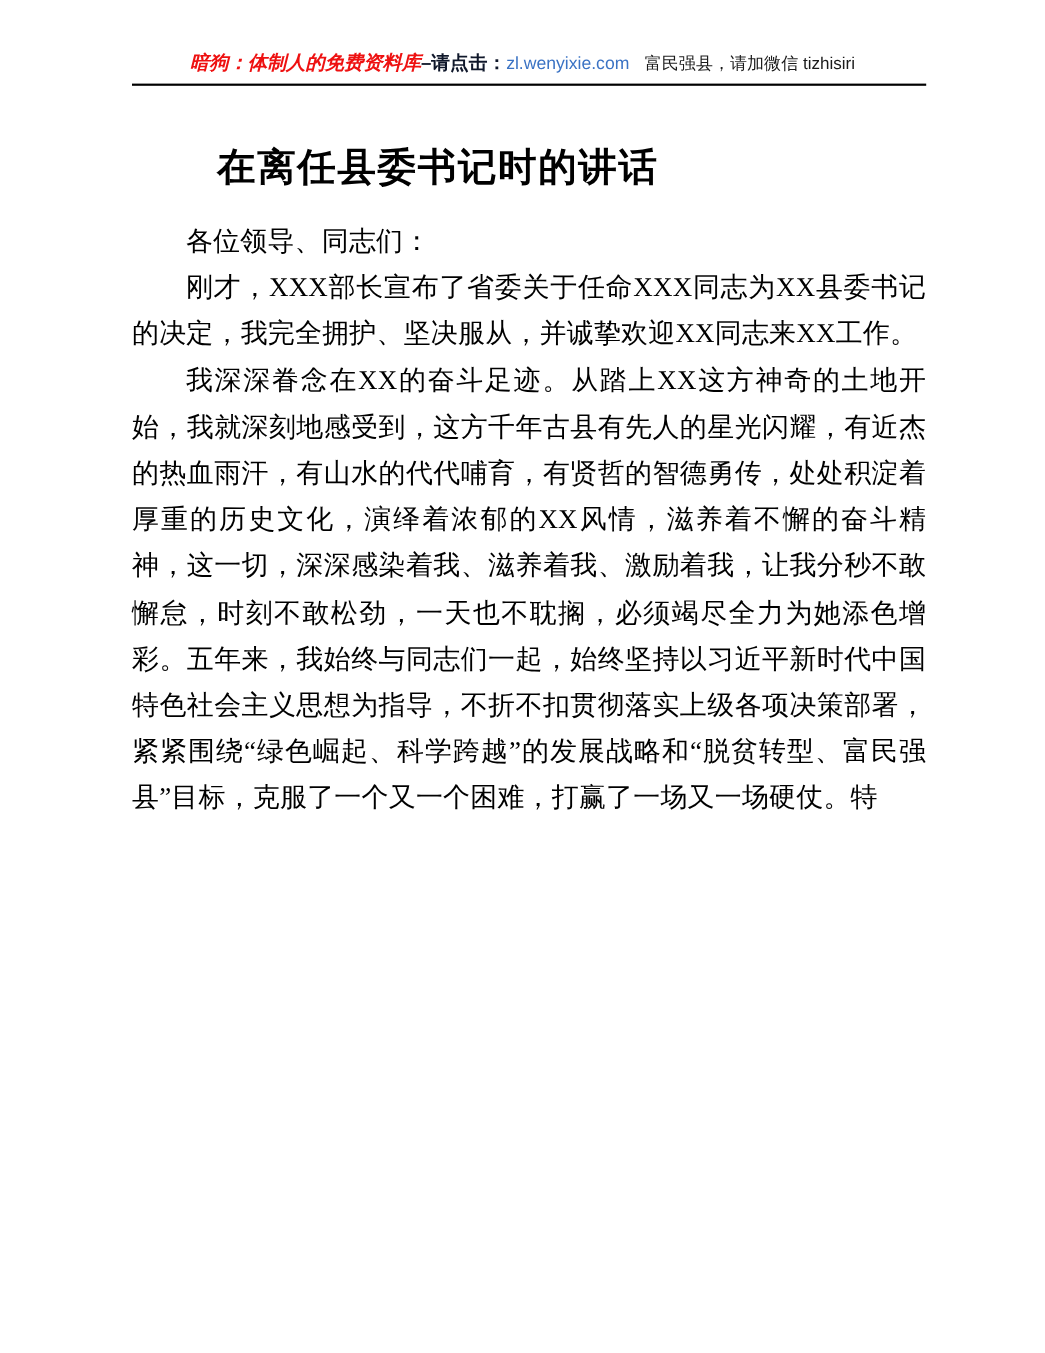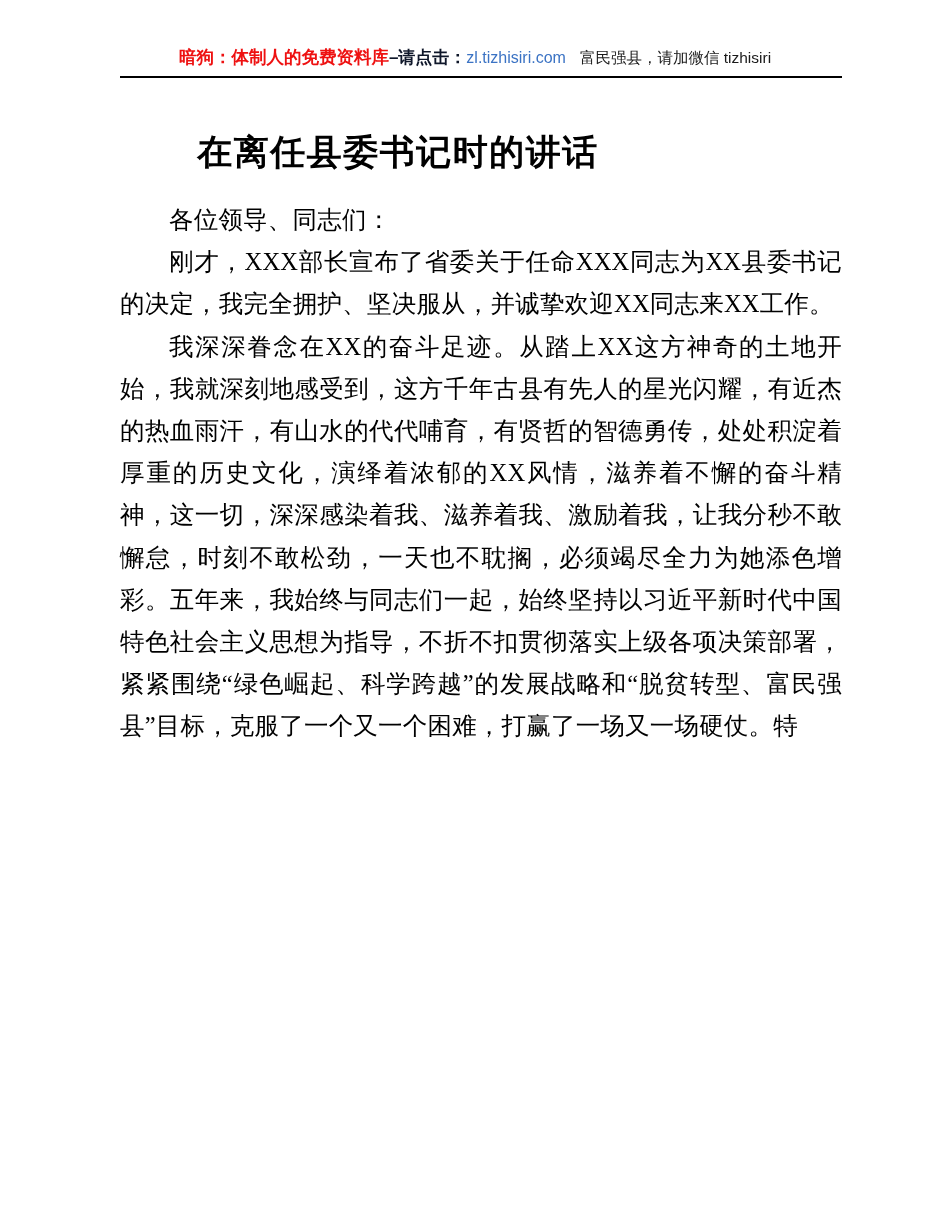--- a/index.html
+++ b/index.html
@@ -42,20 +42,21 @@
     font-family: "Liberation Sans", "DejaVu Sans", sans-serif;
     font-size: 16.5px;
     line-height: 22px;
     white-space: nowrap;
     letter-spacing: 0px;
   }
 
   .hdr-brand {
     font-weight: bold;
     font-size: 17.5px;
+    font-style: italic;
   }
   .hdr-plain {
     font-weight: bold;
     color: #0f172a;
     font-size: 17px;
   }
   .hdr-link {
     font-weight: normal;
     font-size: 16px;
   }
@@ -118,21 +119,21 @@
     text-indent: 2em;
   }
 </style>
 </head>
 <body>
 
 <div class="page">
 
   <div class="header-band">
     <div class="header-line">
-      <span class="hdr-brand" style="color: rgb(238, 17, 17);">暗狗：体制人的免费资料库</span><span class="hdr-plain">–请点击：</span><span class="hdr-link" style="color: rgb(59, 115, 196);">zl.tizhisiri.com</span><span class="hdr-gap"></span><span class="hdr-tail">富民强县，请加微信 tizhisiri</span>
+      <span class="hdr-brand" style="color: rgb(238, 17, 17);">暗狗：体制人的免费资料库</span><span class="hdr-plain">–请点击：</span><span class="hdr-link" style="color: rgb(59, 115, 196);">zl.wenyixie.com</span><span class="hdr-gap"></span><span class="hdr-tail">富民强县，请加微信 tizhisiri</span>
     </div>
     <div class="header-rule" style="background: rgb(0, 0, 0);"></div>
   </div>
 
   <div class="doc-title">在离任县委书记时的讲话</div>
 
   <div class="doc-body">
     <p class="para salutation">各位领导、同志们：</p>
     <p class="para">刚才，XXX部长宣布了省委关于任命XXX同志为XX县委书记的决定，我完全拥护、坚决服从，并诚挚欢迎XX同志来XX工作。</p>
     <p class="para">我深深眷念在XX的奋斗足迹。从踏上XX这方神奇的土地开始，我就深刻地感受到，这方千年古县有先人的星光闪耀，有近杰的热血雨汗，有山水的代代哺育，有贤哲的智德勇传，处处积淀着厚重的历史文化，演绎着浓郁的XX风情，滋养着不懈的奋斗精神，这一切，深深感染着我、滋养着我、激励着我，让我分秒不敢懈怠，时刻不敢松劲，一天也不耽搁，必须竭尽全力为她添色增彩。五年来，我始终与同志们一起，始终坚持以习近平新时代中国特色社会主义思想为指导，不折不扣贯彻落实上级各项决策部署，紧紧围绕“绿色崛起、科学跨越”的发展战略和“脱贫转型、富民强县”目标，克服了一个又一个困难，打赢了一场又一场硬仗。特</p>

